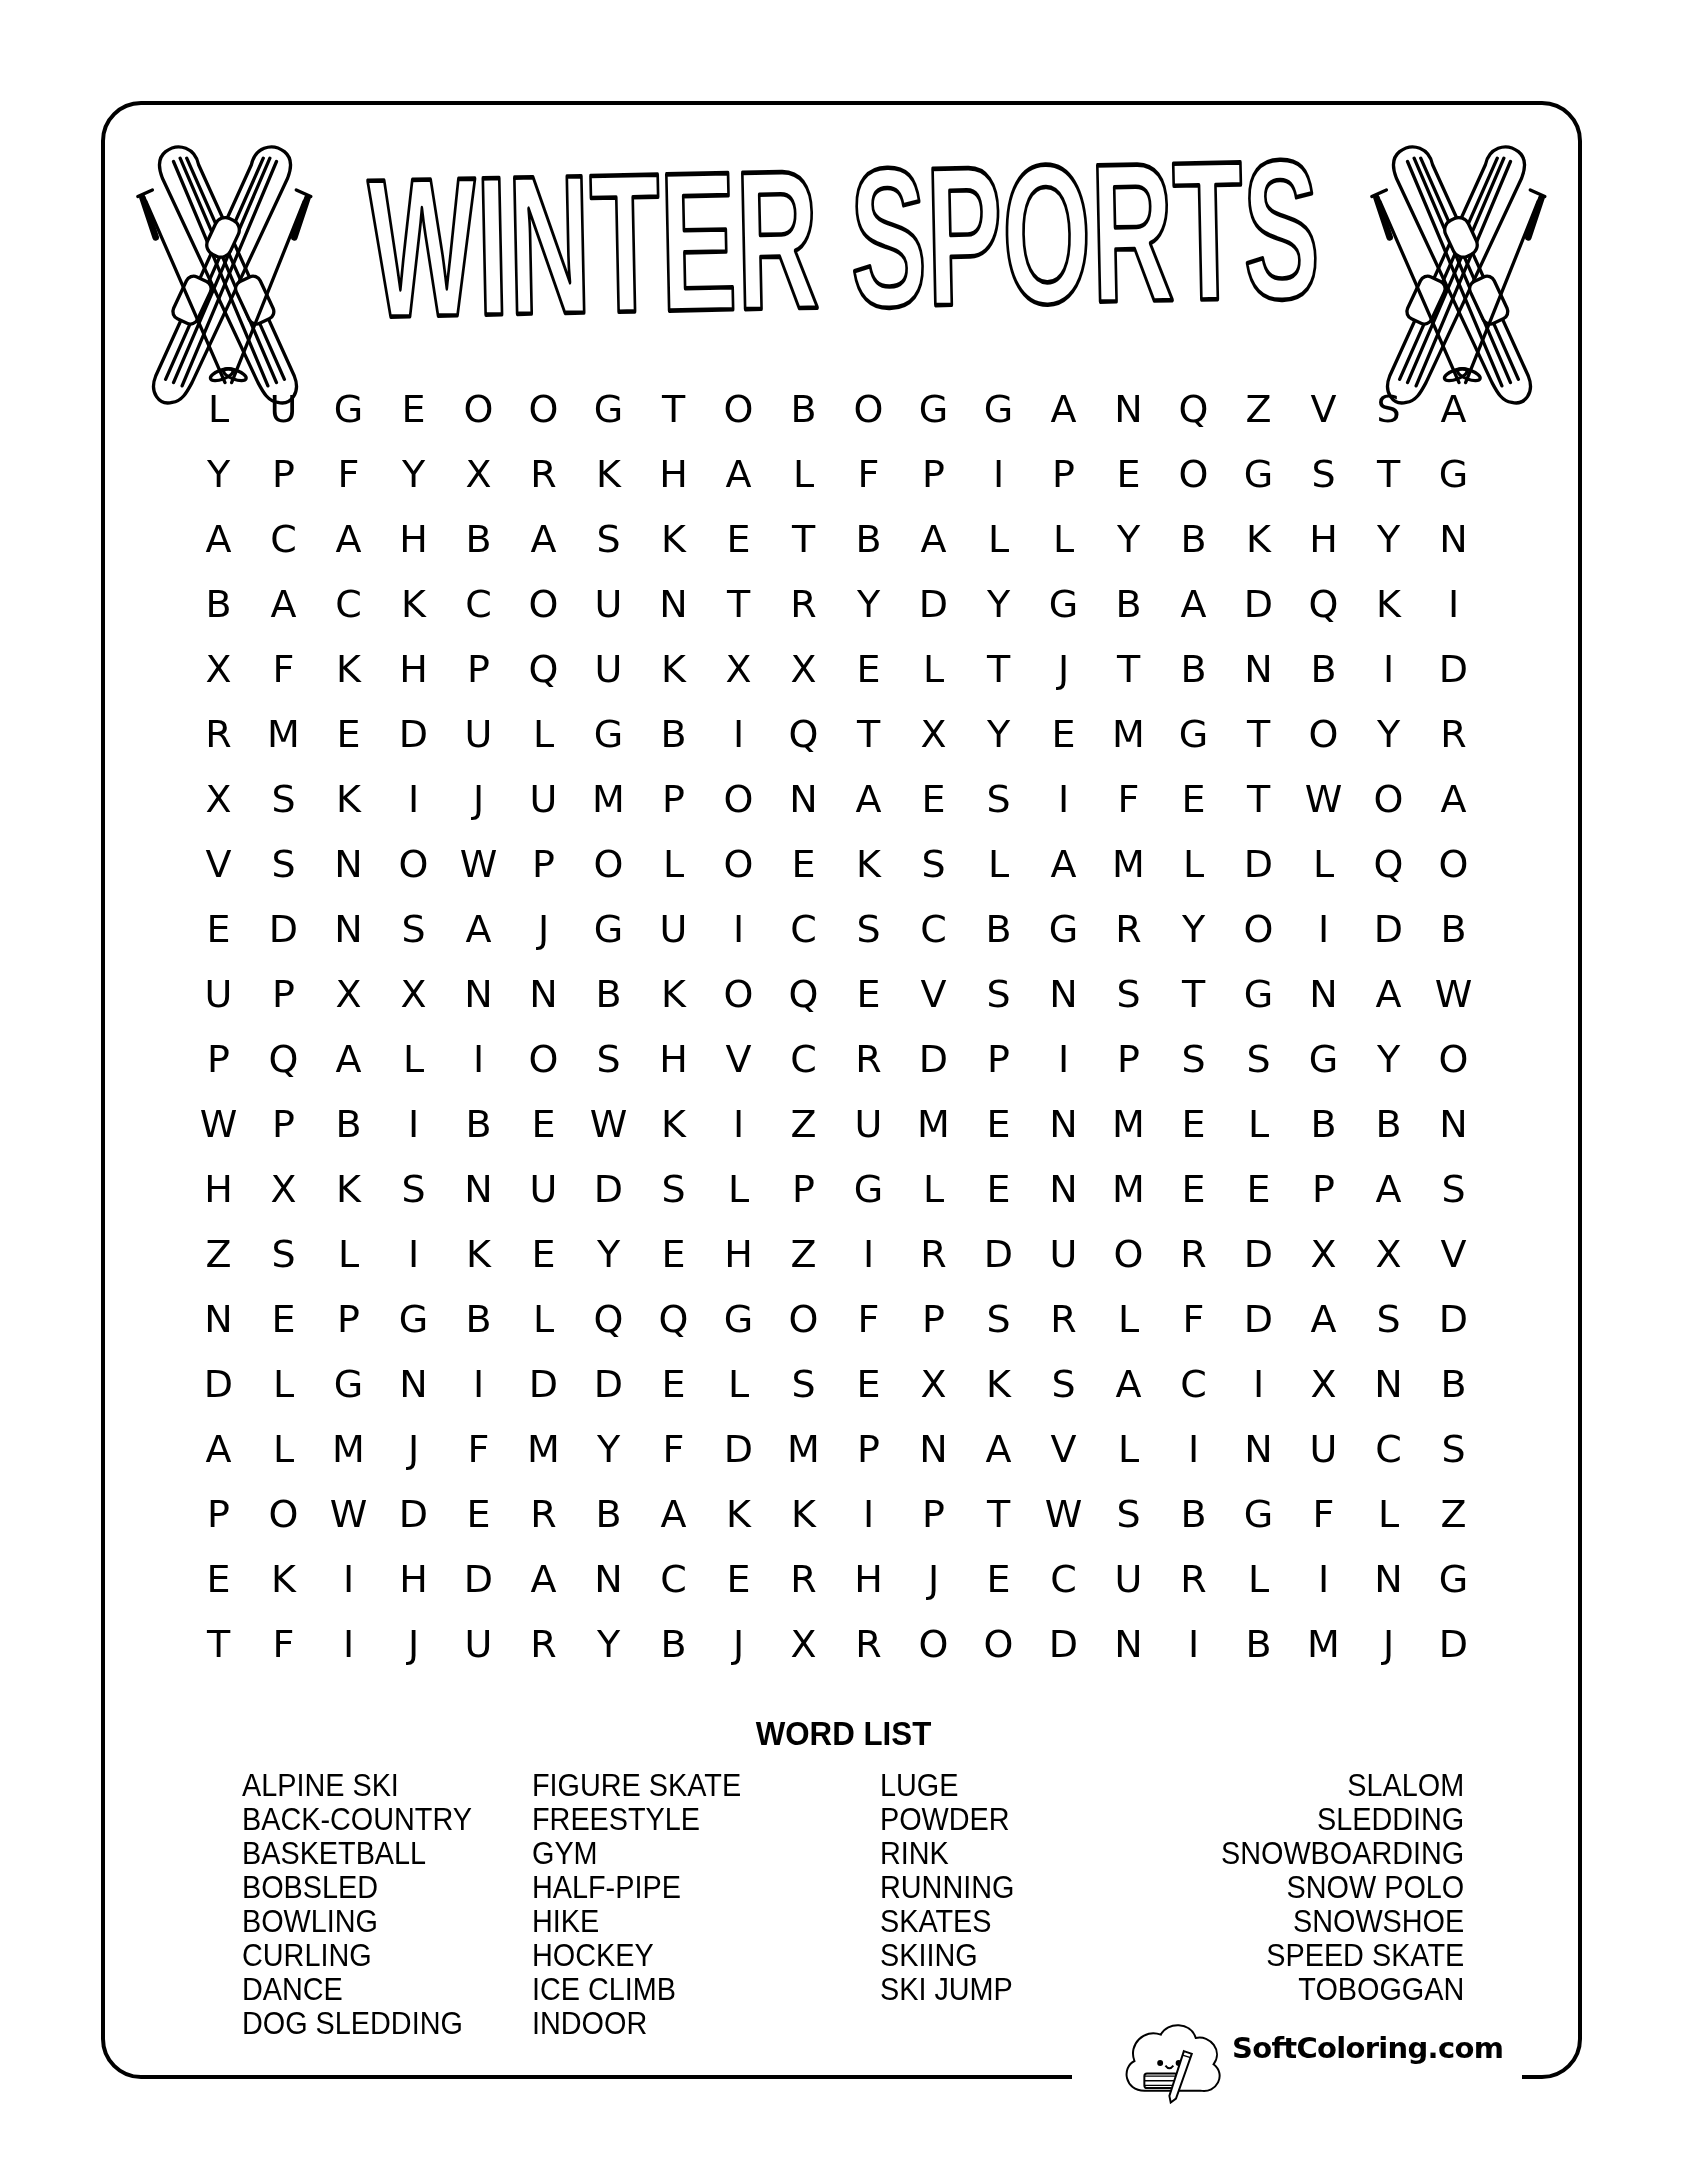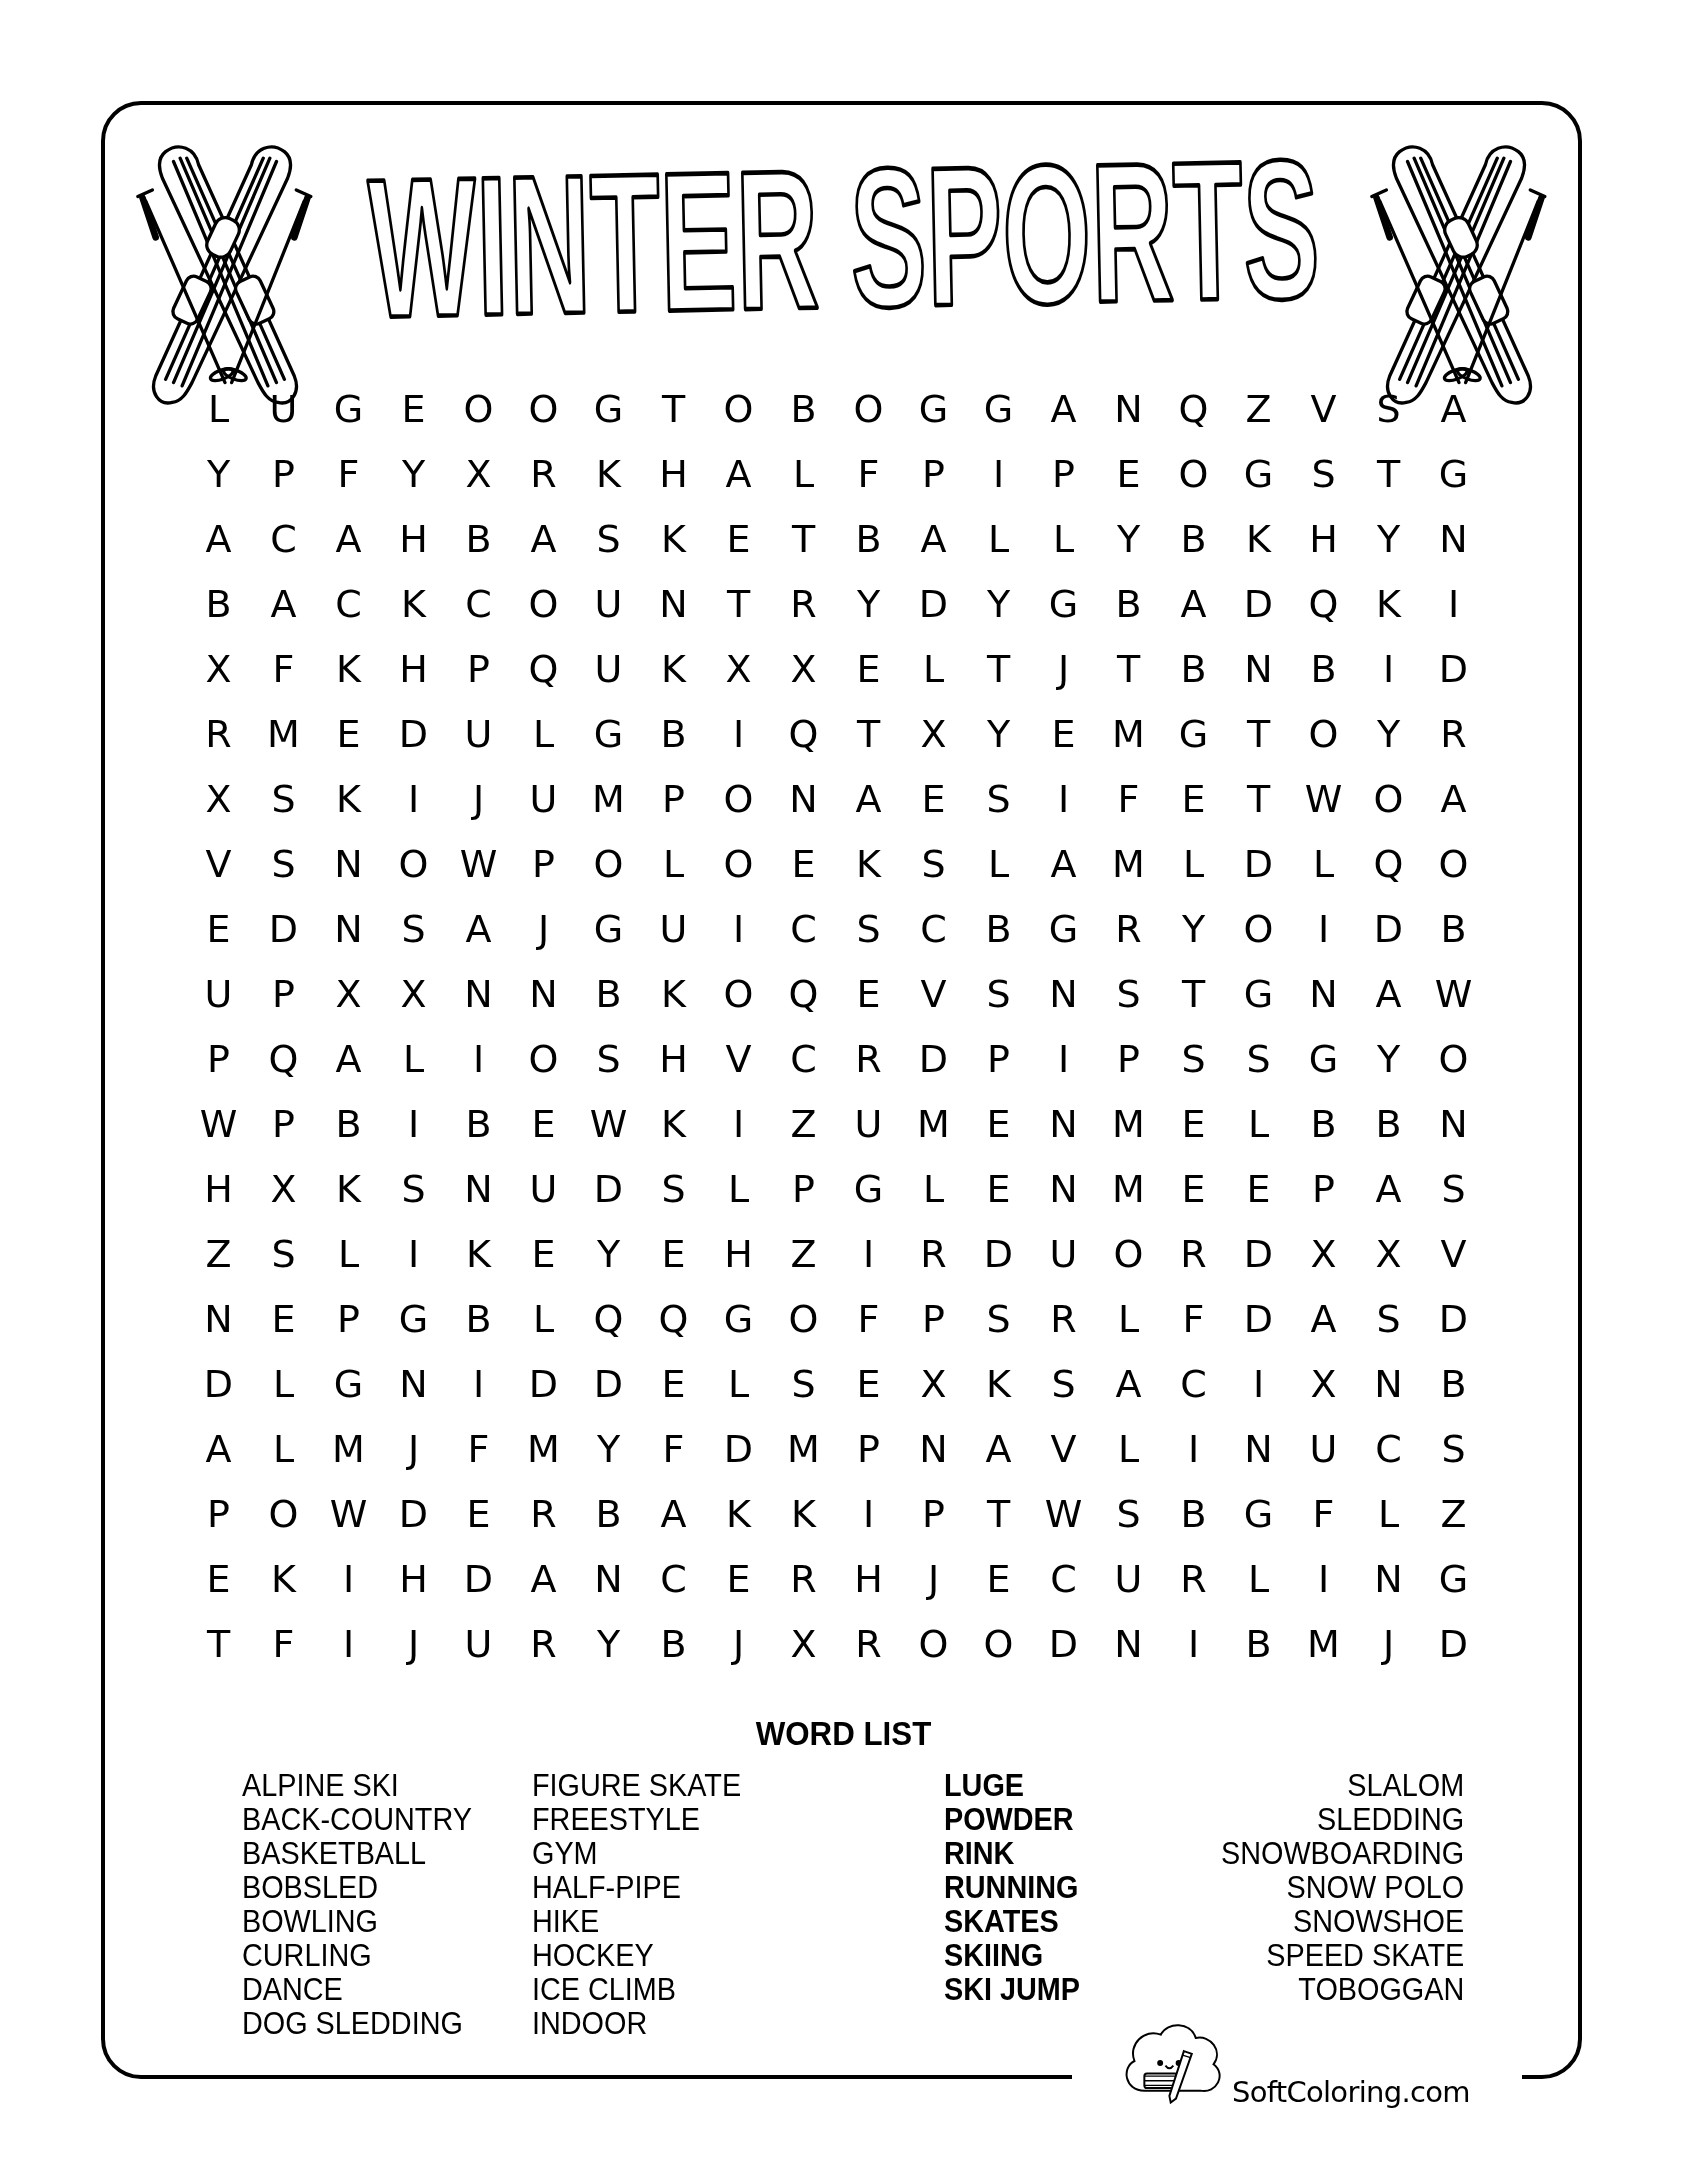--- a/index.html
+++ b/index.html
@@ -41,21 +41,21 @@
 
     .wl-col { position: absolute; top: 1768px; }
     .wl-item {
       font-family: "Liberation Sans", sans-serif; font-size: 32px; line-height: 34px;
       white-space: nowrap; transform-origin: left center; transform: scaleX(0.9);
     }
 
     .logo { position: absolute; left: 1118px; top: 2018px; width: 423px; height: 86px; }
     .logo-text {
       position: absolute; left: 114px; top: 13.2px;
-      font-family: "DejaVu Sans", sans-serif; font-weight: normal; font-size: 29px; letter-spacing: -0.7px; margin-top: 44px;
+      font-family: "DejaVu Sans", sans-serif; font-weight: bold; font-size: 29px; letter-spacing: -0.7px;
     }
   </style>
 </head>
 <body>
 
 <div class="frame"></div>
 <div class="frame-gap"></div>
 
 <svg class="skis left" viewBox="0 0 300 420" fill="none" stroke="#000" stroke-width="5" stroke-linecap="round" stroke-linejoin="round">
   <g>
@@ -519,21 +519,21 @@
 <div class="wl-col" style="left:526px;margin-left:6px;">
     <div class="wl-item">FIGURE SKATE</div>
     <div class="wl-item">FREESTYLE</div>
     <div class="wl-item">GYM</div>
     <div class="wl-item">HALF-PIPE</div>
     <div class="wl-item">HIKE</div>
     <div class="wl-item">HOCKEY</div>
     <div class="wl-item">ICE CLIMB</div>
     <div class="wl-item">INDOOR</div>
   </div>
-<div class="wl-col" style="left:944px;font-weight:bold;">
+<div class="wl-col" style="left:880px;">
     <div class="wl-item">LUGE</div>
     <div class="wl-item">POWDER</div>
     <div class="wl-item">RINK</div>
     <div class="wl-item">RUNNING</div>
     <div class="wl-item">SKATES</div>
     <div class="wl-item">SKIING</div>
     <div class="wl-item">SKI JUMP</div>
   </div>
 <div class="wl-col" style="left:1221px;text-align:right;">
     <div class="wl-item">SLALOM</div>

